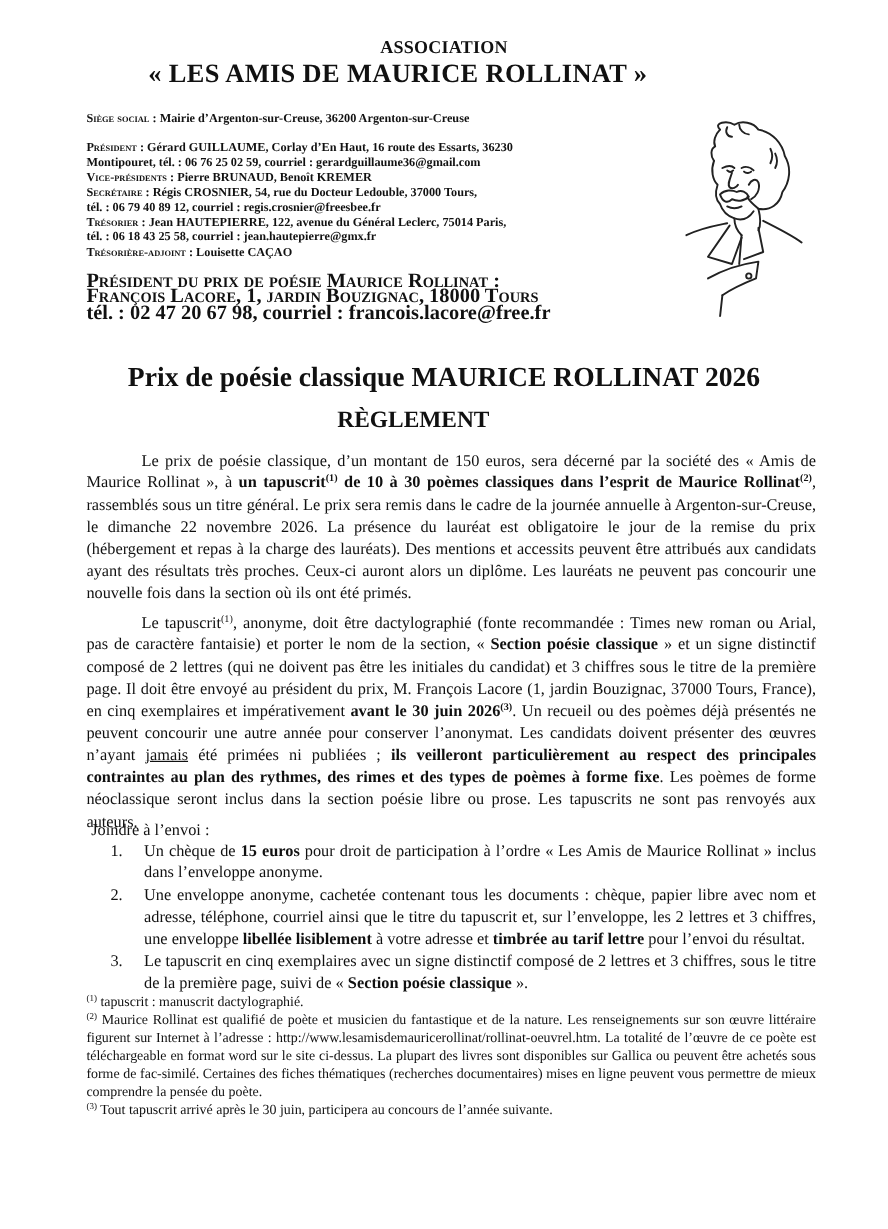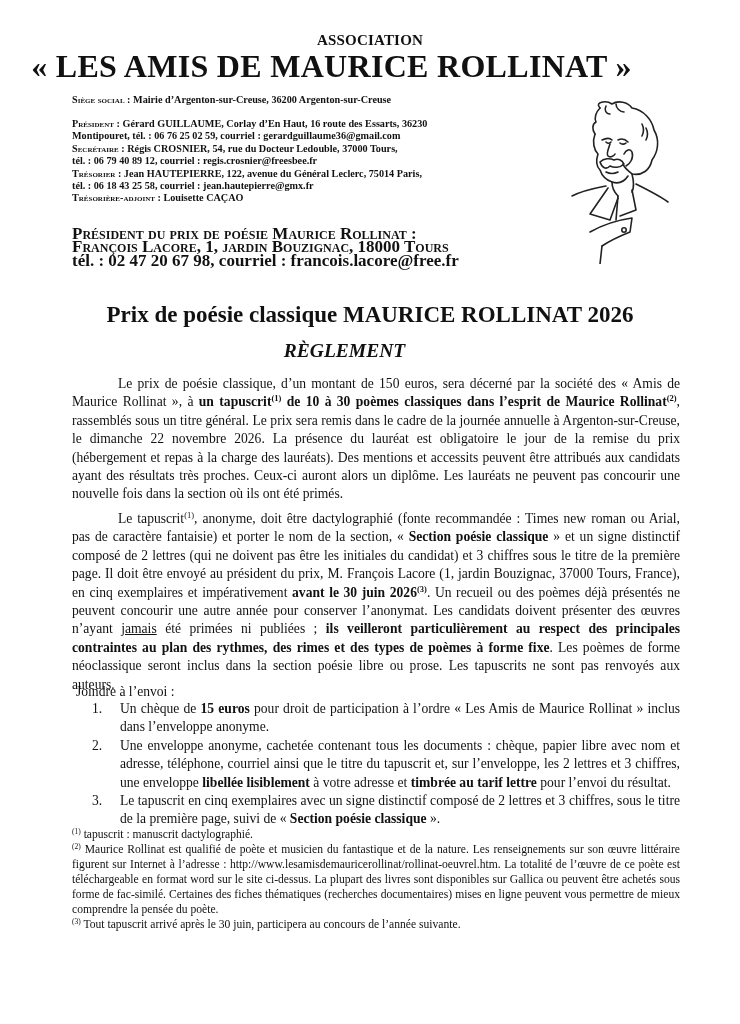--- a/index.html
+++ b/index.html
@@ -2,34 +2,34 @@
 <html><head>
   <meta charset="utf-8">
   <style>
     html, body { margin: 0; padding: 0; background: #ffffff; }
     body { width: 740px; height: 1024px; position: relative; overflow: hidden;
       font-family: "Liberation Serif", "DejaVu Serif", serif; color: #111; }
     .page { position: absolute; left: 0; top: 0; width: 740px; height: 1024px; }
     .assoc { position: absolute; top: 32px; left: 0; width: 740px; text-align: center;
       font-weight: bold; font-size: 15px; letter-spacing: 0.2px; }
     .assoc-title { position: absolute; top: 48px; left: 0; width: 663px; text-align: center;
-      font-weight: bold; font-size: 32px; letter-spacing: 0.3px; }
+      font-weight: bold; font-size: 22px; letter-spacing: 0.3px; }
     .info { position: absolute; left: 72px; font-size: 10.2px; line-height: 12.4px; width: 420px; }
     .sc { font-variant: small-caps; }
     .info p { margin: 0; white-space: nowrap; font-weight: bold; }
     .siege { top: 94px; }
     .officers { top: 118px; }
     .prize-pres { position: absolute; left: 72px; top: 227px; font-size: 17px; line-height: 13.4px;
       font-weight: bold; }
     .prize-pres p { margin: 0; white-space: nowrap; }
     .portrait { position: absolute; left: 520px; top: 92px; width: 150px; height: 172px; }
     .doc-title { position: absolute; top: 302px; left: 0; width: 740px; text-align: center;
       font-weight: bold; font-size: 23px; }
     .reglement { position: absolute; top: 340px; left: 0; width: 689px; text-align: center;
-      font-weight: bold; font-style: italic; font-size: 19.5px; }
+      font-weight: bold; font-size: 19.5px; }
     .para { position: absolute; left: 72px; width: 608px; font-size: 13.6px; line-height: 18.4px;
       text-align: justify; margin: 0; }
     .para .indent { display: inline-block; width: 46px; }
     .p1 { top: 375px; }
     .p2 { top: 510px; }
     sup { font-size: 8.5px; line-height: 0; vertical-align: 5px; }
     .u { text-decoration: underline; }
     .joindre { position: absolute; left: 76px; top: 683px; font-size: 13.6px; line-height: 18px; }
     ol.items { position: absolute; left: 72px; top: 700px; width: 608px; margin: 0; padding: 0;
       list-style: none; font-size: 13.6px; line-height: 18.4px; }
@@ -48,20 +48,21 @@
   <div class="assoc">ASSOCIATION</div>
   <div class="assoc-title">« LES AMIS DE MAURICE ROLLINAT »</div>
 
   <div class="info siege">
     <p><span class="sc">Siège social</span><span> : Mairie d’Argenton-sur-Creuse, 36200 Argenton-sur-Creuse</span></p>
   </div>
 
   <div class="info officers">
     <p><span class="sc">Président</span><span> : Gérard GUILLAUME, Corlay d’En Haut, 16 route des Essarts, 36230</span></p>
     <p>Montipouret, tél. : 06 76 25 02 59, courriel : gerardguillaume36@gmail.com</p>
+    <p><span class="sc">Vice-présidents</span><span> : Pierre BRUNAUD, Benoît KREMER</span></p>
     <p><span class="sc">Secrétaire</span><span> : Régis CROSNIER, 54, rue du Docteur Ledouble, 37000 Tours,</span></p>
     <p>tél. : 06 79 40 89 12, courriel : regis.crosnier@freesbee.fr</p>
     <p><span class="sc">Trésorier</span><span> : Jean HAUTEPIERRE, 122, avenue du Général Leclerc, 75014 Paris,</span></p>
     <p>tél. : 06 18 43 25 58, courriel : jean.hautepierre@gmx.fr</p>
     <p><span class="sc">Trésorière-adjoint</span><span> : Louisette CAÇAO</span></p>
   </div>
 
   <div class="prize-pres">
     <p class="sc">Président du prix de poésie Maurice Rollinat :</p>
     <p class="sc">François Lacore, 1, jardin Bouzignac, 18000 Tours</p>

